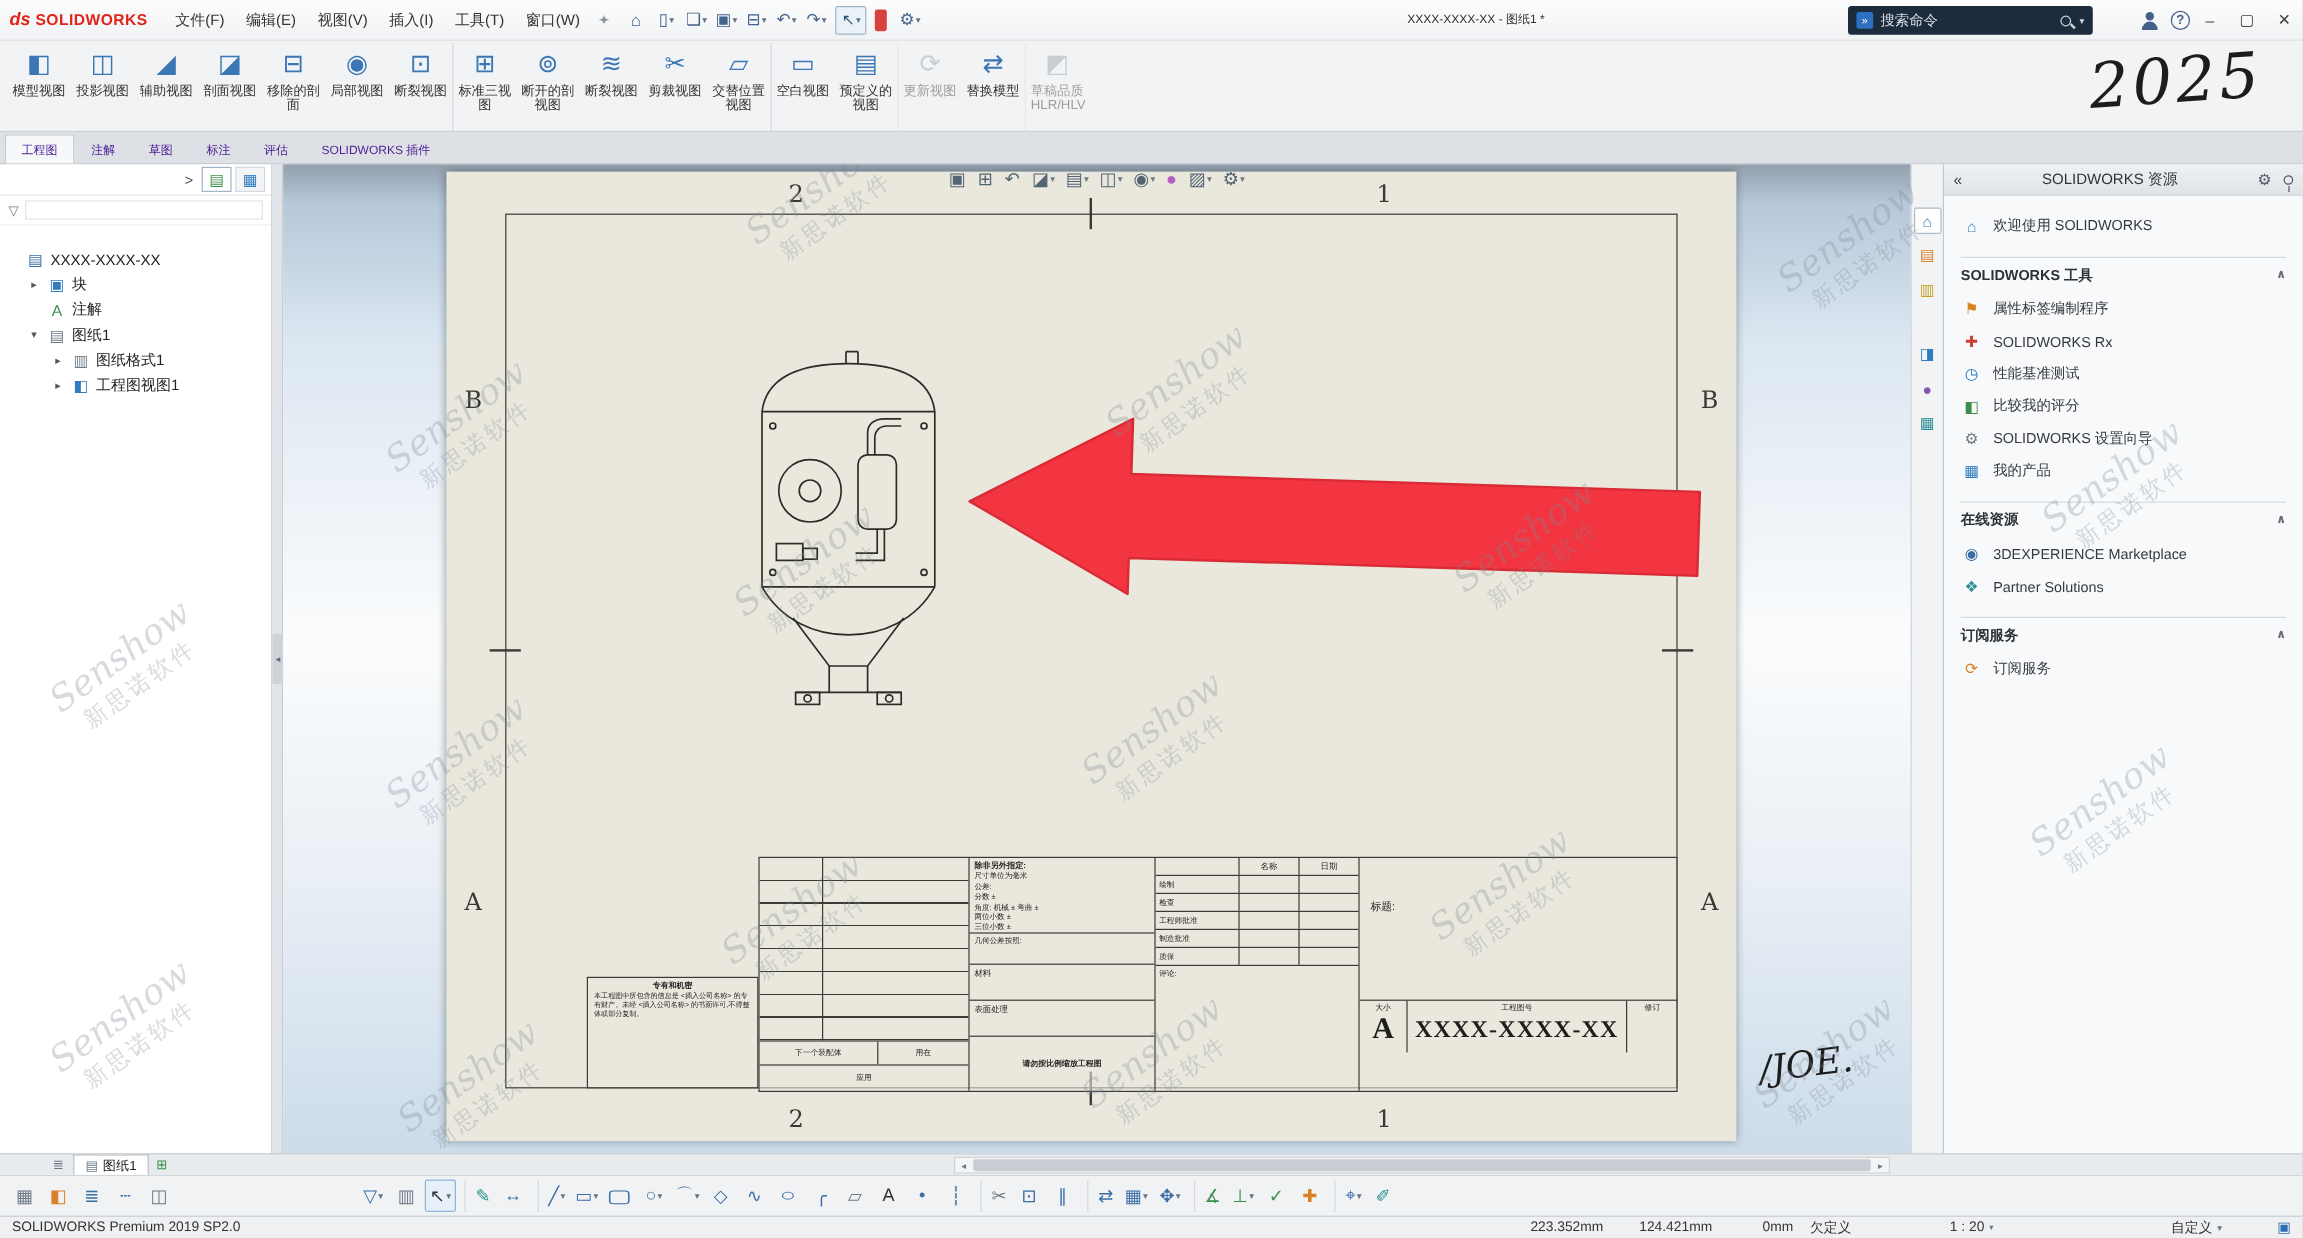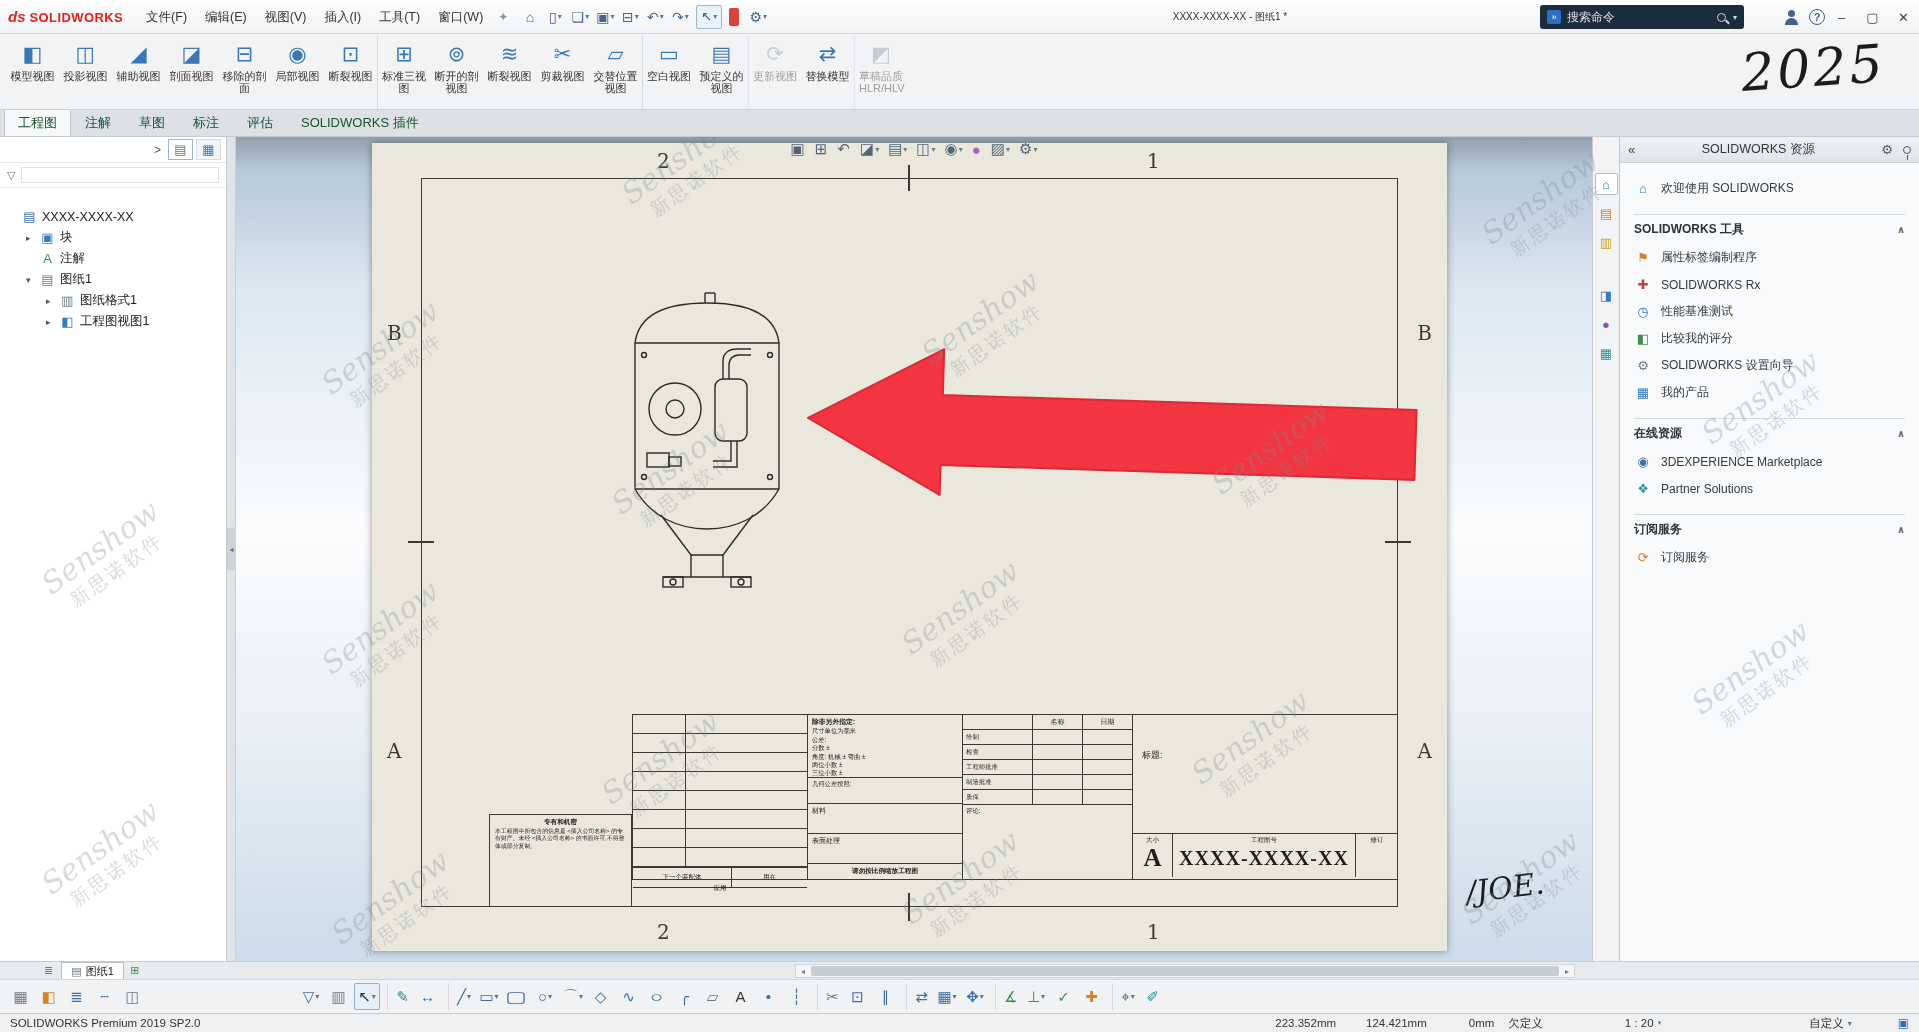--- a/index.html
+++ b/index.html
@@ -40,21 +40,21 @@
   .ribbon-btn{width:53px;display:flex;flex-direction:column;align-items:center;padding-top:5px;gap:3px;}
   .ribbon-btn .ric{width:26px;height:26px;font-size:21px;line-height:26px;text-align:center;color:#3b76b5;}
   .ribbon-btn .rlb{font-size:11px;line-height:12px;text-align:center;color:#333;width:44px;white-space:pre-line;}
   .ribbon-btn.group-start{border-left:1px solid #d6dadd;}
   .ribbon-btn.disabled{opacity:.45;}
   .ribbon-btn.disabled .ric{color:#98a1a9;}
   .year-hand{position:absolute;right:34px;top:4px;font-family:"DejaVu Serif",serif;font-style:italic;font-size:52px;color:#1c1c1c;transform:rotate(-4deg);letter-spacing:3px;z-index:2;}
 
   
   .cmdtabs{height:27px;background:#dde1e5;border-bottom:1px solid #c6cace;display:flex;align-items:flex-end;padding-left:4px;}
-  .tab{padding:5px 13px 4px;font-size:13px;color:#14532d;border:1px solid transparent;border-bottom:none;}
+  .tab{padding:5px 13px 4px;font-size:10px;color:#4c1d95;border:1px solid transparent;border-bottom:none;}
   .tab.active{background:#f7f8f9;border-color:#c3c8cc;border-top-left-radius:3px;border-top-right-radius:3px;}
 
   
   .main{display:flex;height:824px;position:relative;}
   .tree-panel{width:227px;background:#fff;border-right:1px solid #c9cdd1;display:flex;flex-direction:column;}
   .tree-header{height:26px;display:flex;align-items:center;gap:3px;padding:2px 5px;border-bottom:1px solid #e4e7ea;}
   .tree-tab{width:25px;height:21px;display:flex;align-items:center;justify-content:center;border:1px solid #d6dade;background:#f2f4f6;font-size:13px;}
   .tree-tab.active{background:#fff;border-color:#9fb6c9;}
   .tree-collapse{margin-left:auto;color:#556;font-size:12px;padding:0 4px;}
   .tree-filter{height:25px;display:flex;align-items:center;gap:6px;padding:0 7px;border-bottom:1px solid #eceff1;}
@@ -85,21 +85,21 @@
   .z-rt{right:15px;top:178px;} .z-rb{right:15px;top:596px;}
   .tick{position:absolute;background:#3a3a35;}
   .tick-t{left:536px;top:22px;width:1.5px;height:26px;}
   .tick-b{left:536px;bottom:30px;width:1.5px;height:28px;}
   .tick-l{left:36px;top:398px;width:26px;height:1.5px;}
   .tick-r{right:36px;top:398px;width:26px;height:1.5px;}
   .part{position:absolute;left:245px;top:148px;}
   .red-arrow{position:absolute;left:430px;top:200px;z-index:3;transform:rotate(1.8deg);transform-origin:2% 50%;}
 
   
-  .titleblock{position:absolute;left:260px;top:571px;width:766px;height:166px;border:1px solid #3a3a35;font-size:7px;color:#1e1e1c;background:rgba(234,232,221,.6);}
+  .titleblock{position:absolute;left:260px;top:571px;width:766px;height:196px;border:1px solid #3a3a35;font-size:7px;color:#1e1e1c;background:rgba(234,232,221,.6);}
   .tb-col{position:absolute;top:0;bottom:0;border-right:1px solid #3a3a35;}
   .tb-a{left:0;width:175px;}
   .tb-b{left:175px;width:155px;display:flex;flex-direction:column;}
   .tb-c{left:330px;width:170px;display:flex;flex-direction:column;}
   .tb-d{left:500px;width:265px;border-right:none;}
   .a-grid{position:absolute;left:0;right:0;top:0;height:152px;background:repeating-linear-gradient(to bottom,transparent 0 18px,#3a3a35 18px 19px);}
   .a-vline{position:absolute;left:52px;top:0;height:152px;width:1px;background:#3a3a35;}
   .a-assy{position:absolute;left:0;right:0;top:152px;height:20px;border-top:1px solid #3a3a35;display:flex;font-size:6.5px;}
   .a-next{flex:1.3;border-right:1px solid #3a3a35;display:flex;align-items:center;justify-content:center;}
   .a-used{flex:1;display:flex;align-items:center;justify-content:center;}

